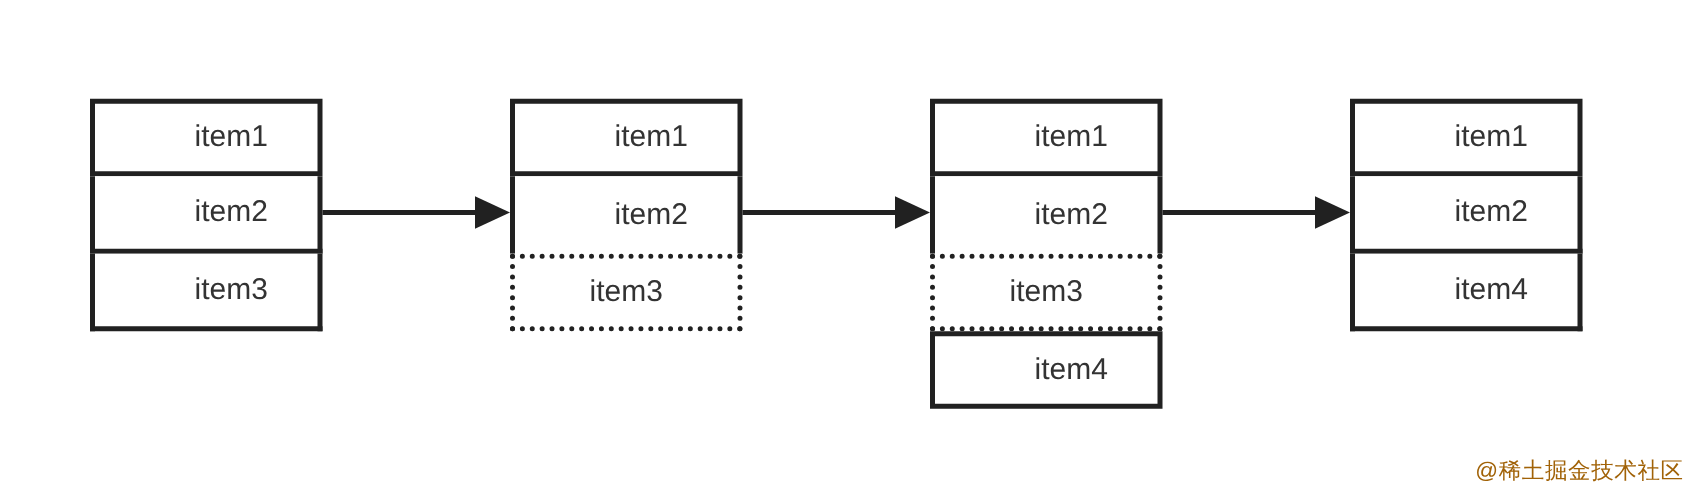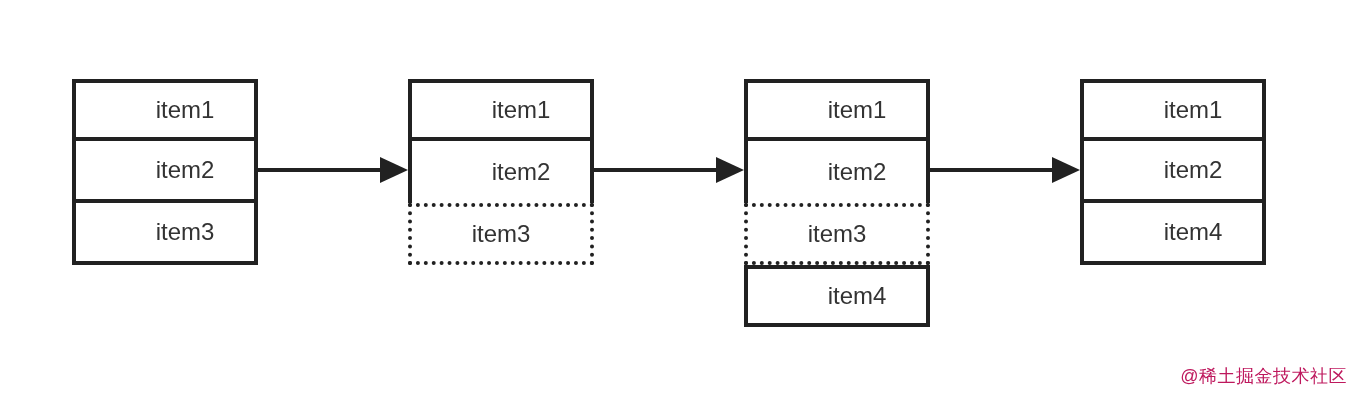--- a/index.html
+++ b/index.html
@@ -71,21 +71,21 @@
     height: 0;
     border-left: 28px solid #212121;
     border-top: 13px solid transparent;
     border-bottom: 13px solid transparent;
   }
   #watermark {
     position: absolute;
     right: 9px;
     bottom: 12px;
     font-size: 18px;
-    color: #be185d;
+    color: #a16207;
     letter-spacing: 0.5px;
   }
 </style>
 </head>
 <body>
 
 <div id="canvas">
   <div id="diagram">
       <div class="stack">
         <div class="cell bl-solid br-solid bt-solid bb-solid">

